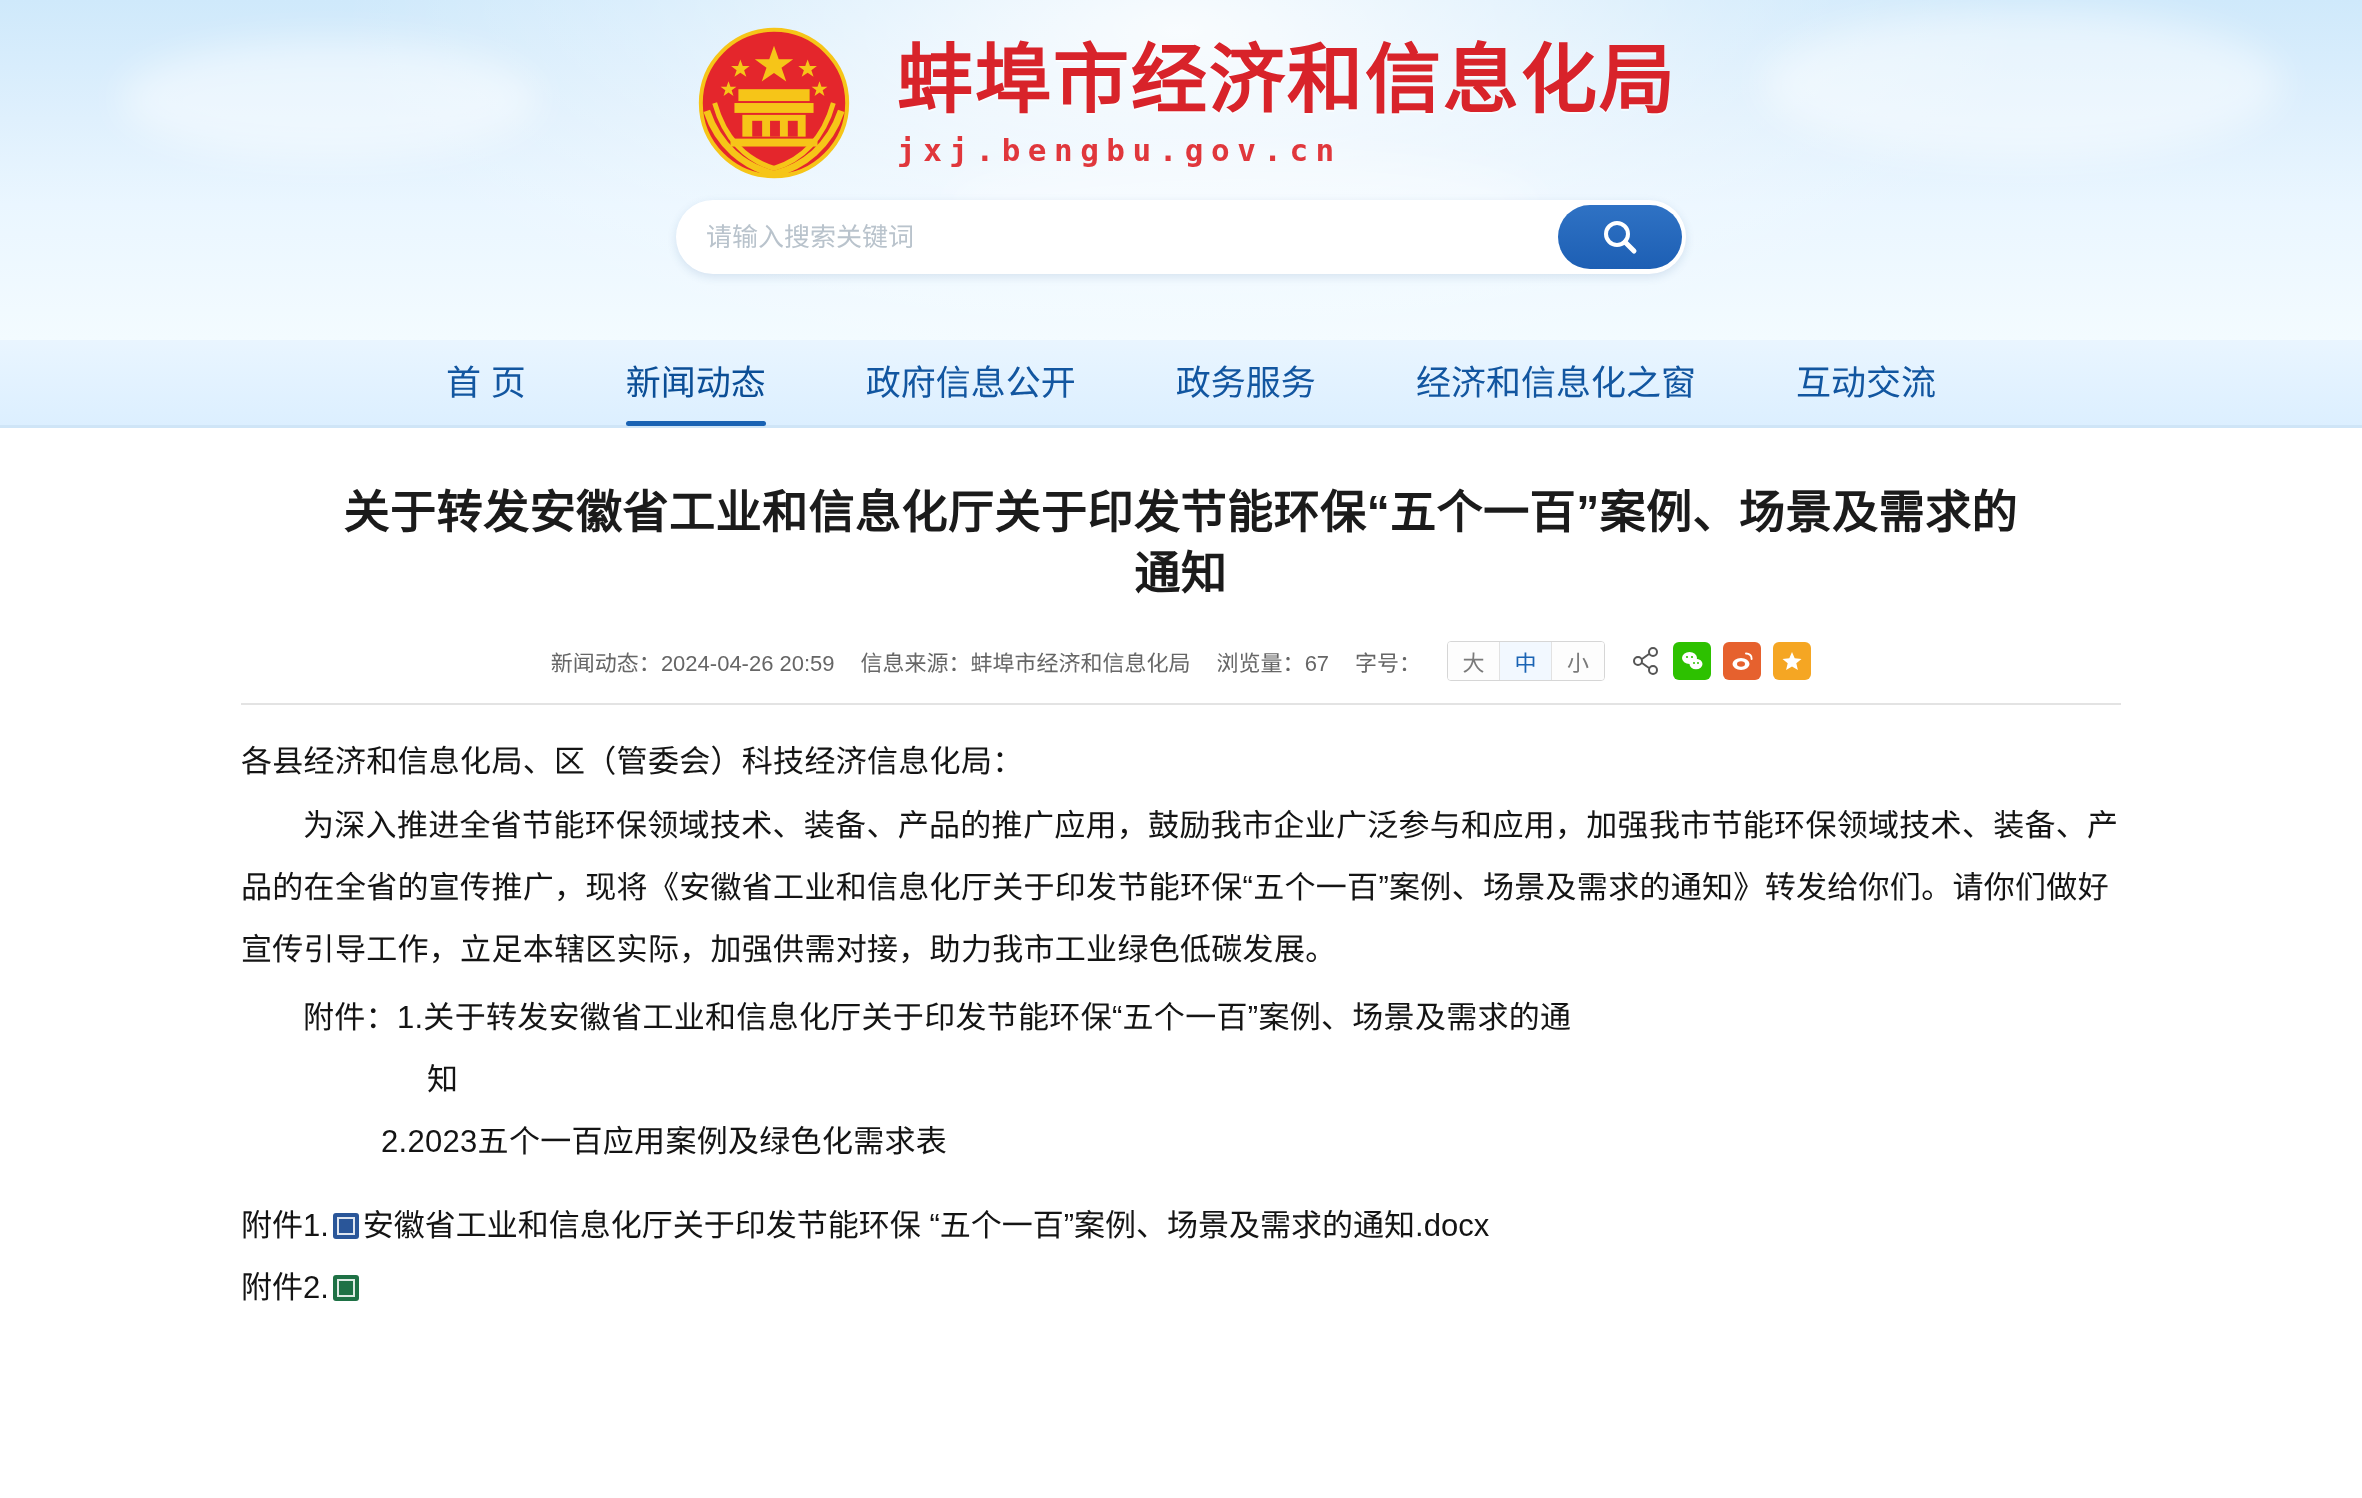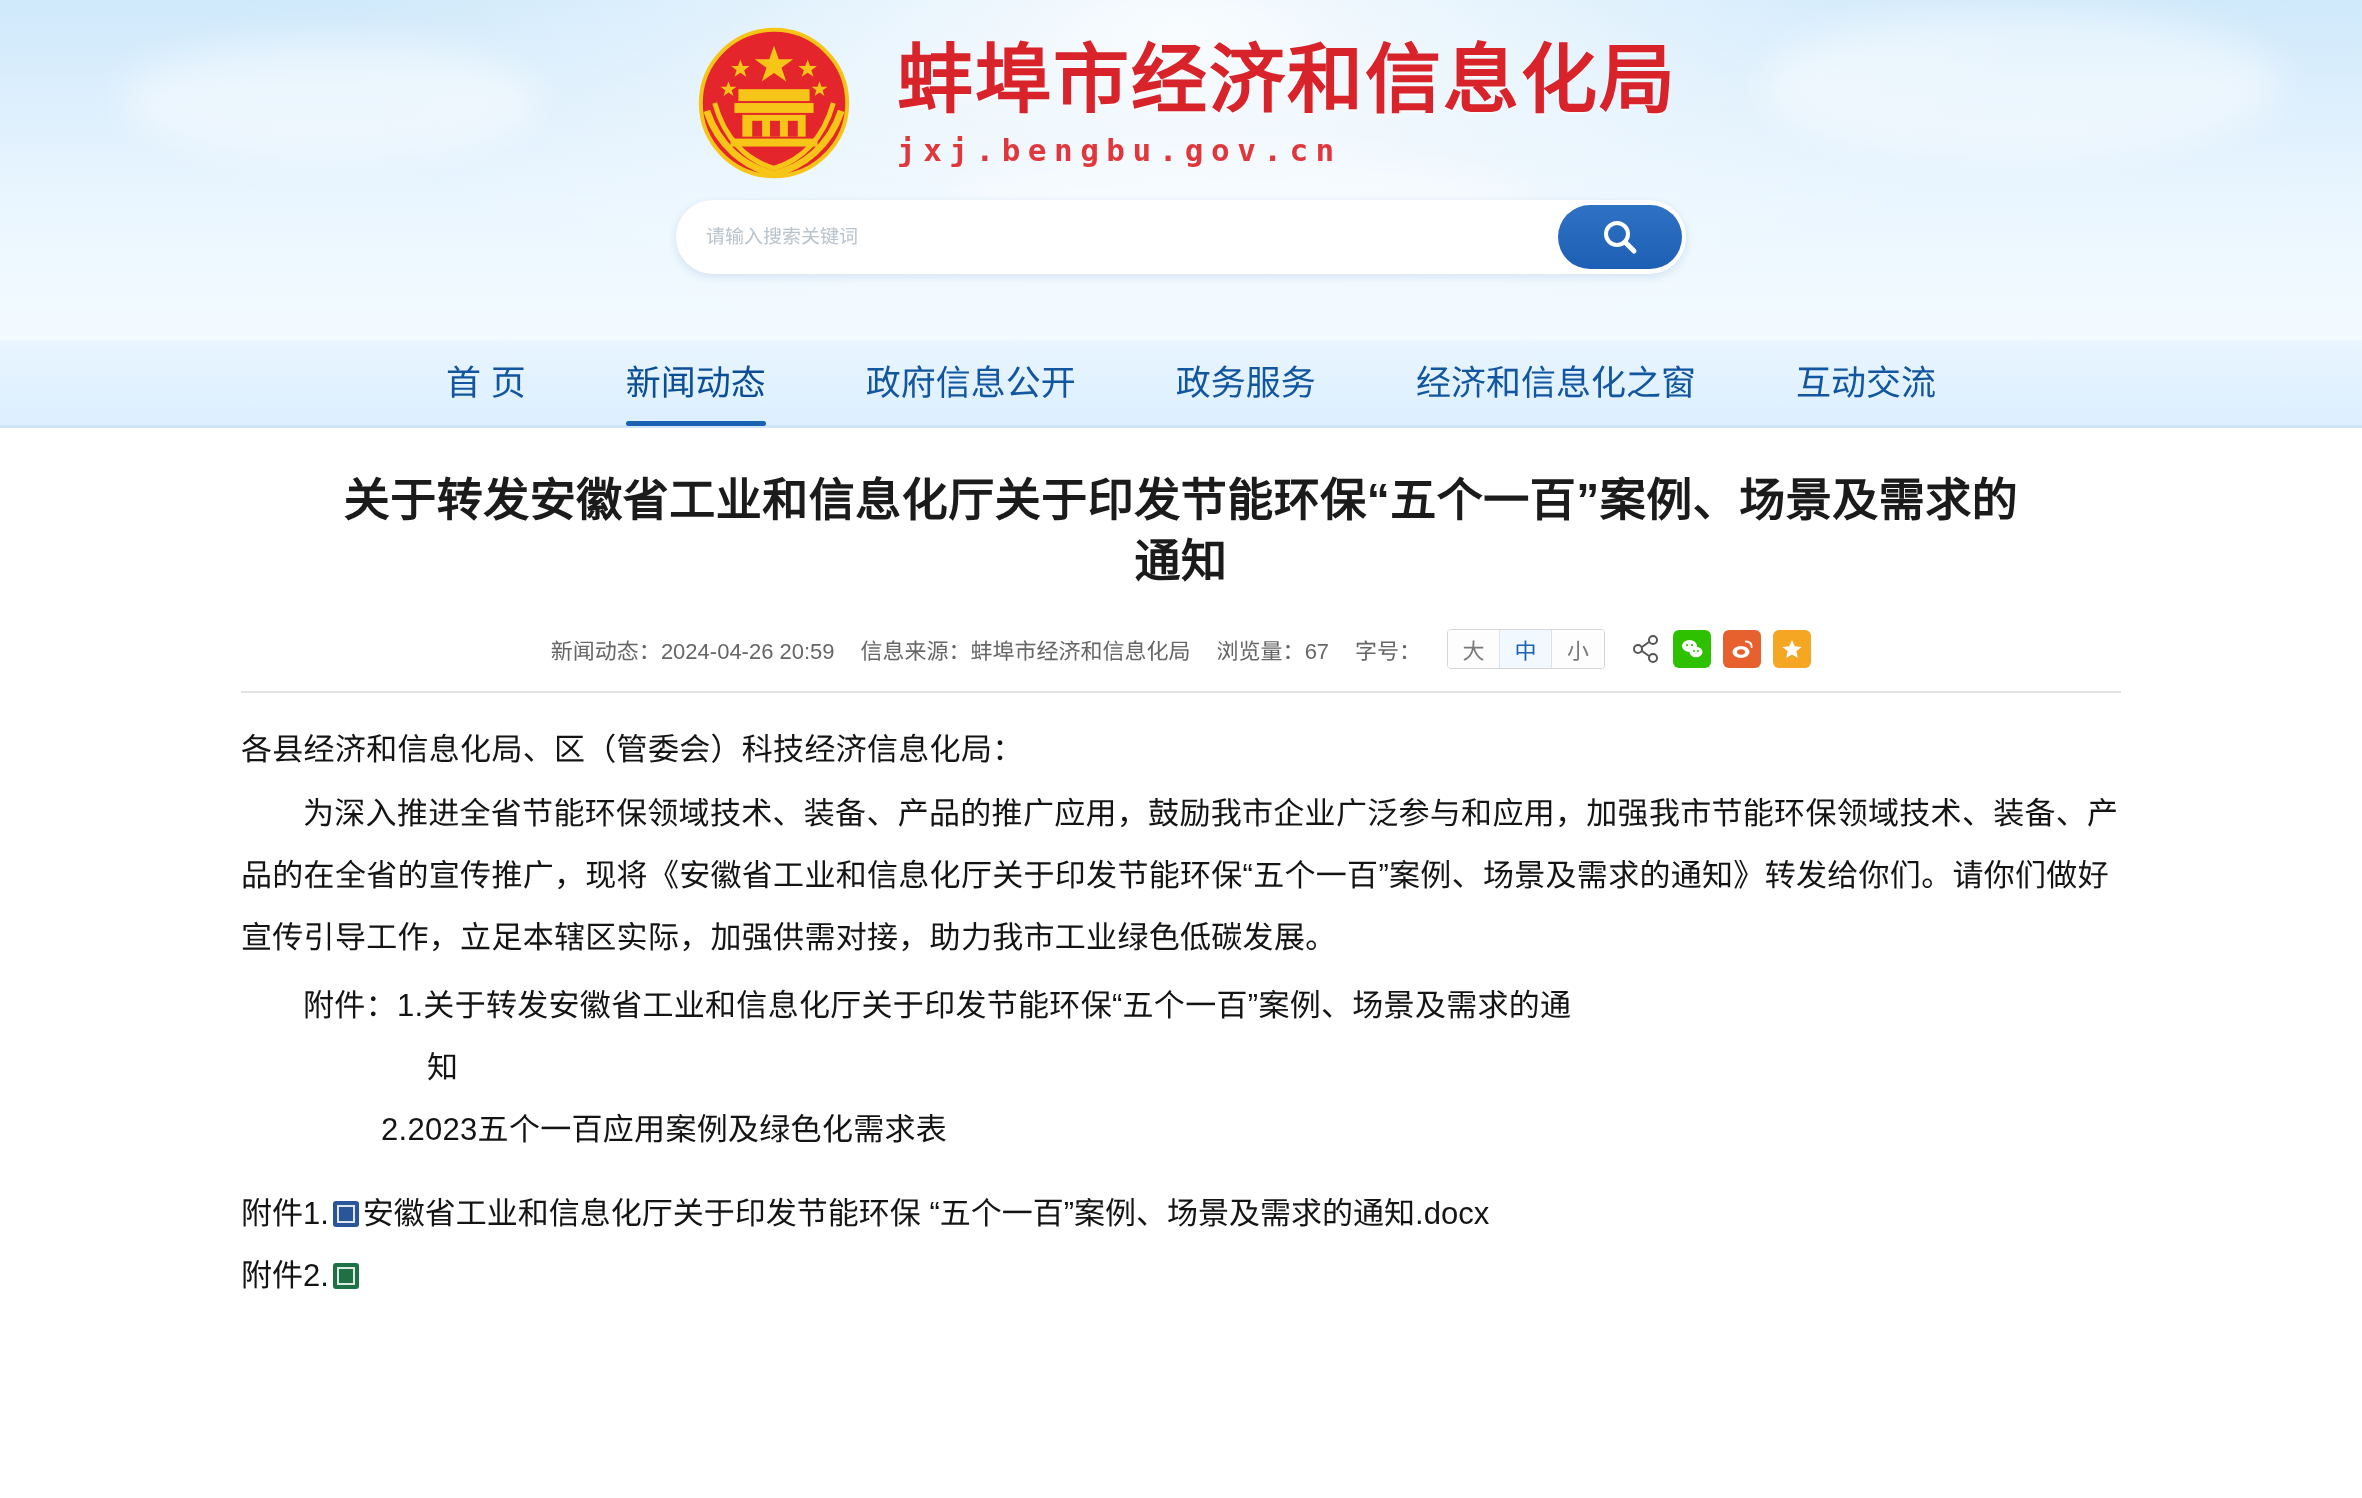--- a/index.html
+++ b/index.html
@@ -93,21 +93,21 @@
     border-radius: 40px;
     box-shadow: 0 3px 10px rgba(40,90,150,0.14);
     padding-left: 28px;
     padding-right: 4px;
   }
   .search-input {
     flex: 1;
     border: none;
     outline: none;
     background: transparent;
-    font-size: 19px;
+    font-size: 26px;
     color: #15803d;
     font-family: "Liberation Sans", sans-serif;
   }
   .search-input::placeholder { color: #b9c3cc; }
   .search-btn {
     width: 124px;
     height: 64px;
     border: none;
     border-radius: 36px;
     background: linear-gradient(180deg, #2f72c4 0%, #1d5fb4 100%);
@@ -161,21 +161,21 @@
     margin: 0 auto;
     padding-top: 42px;
   }
   .article-title {
     font-size: 46px;
     line-height: 1.32;
     color: #1b1b1b;
     text-align: center;
     font-weight: bold;
     letter-spacing: 0.5px;
-    margin: 0 auto;
+    margin: 12px auto;
     max-width: 1700px;
   }
   .article-meta {
     display: flex;
     align-items: center;
     justify-content: center;
     gap: 26px;
     margin-top: 38px;
     font-size: 22px;
     color: #666666;

